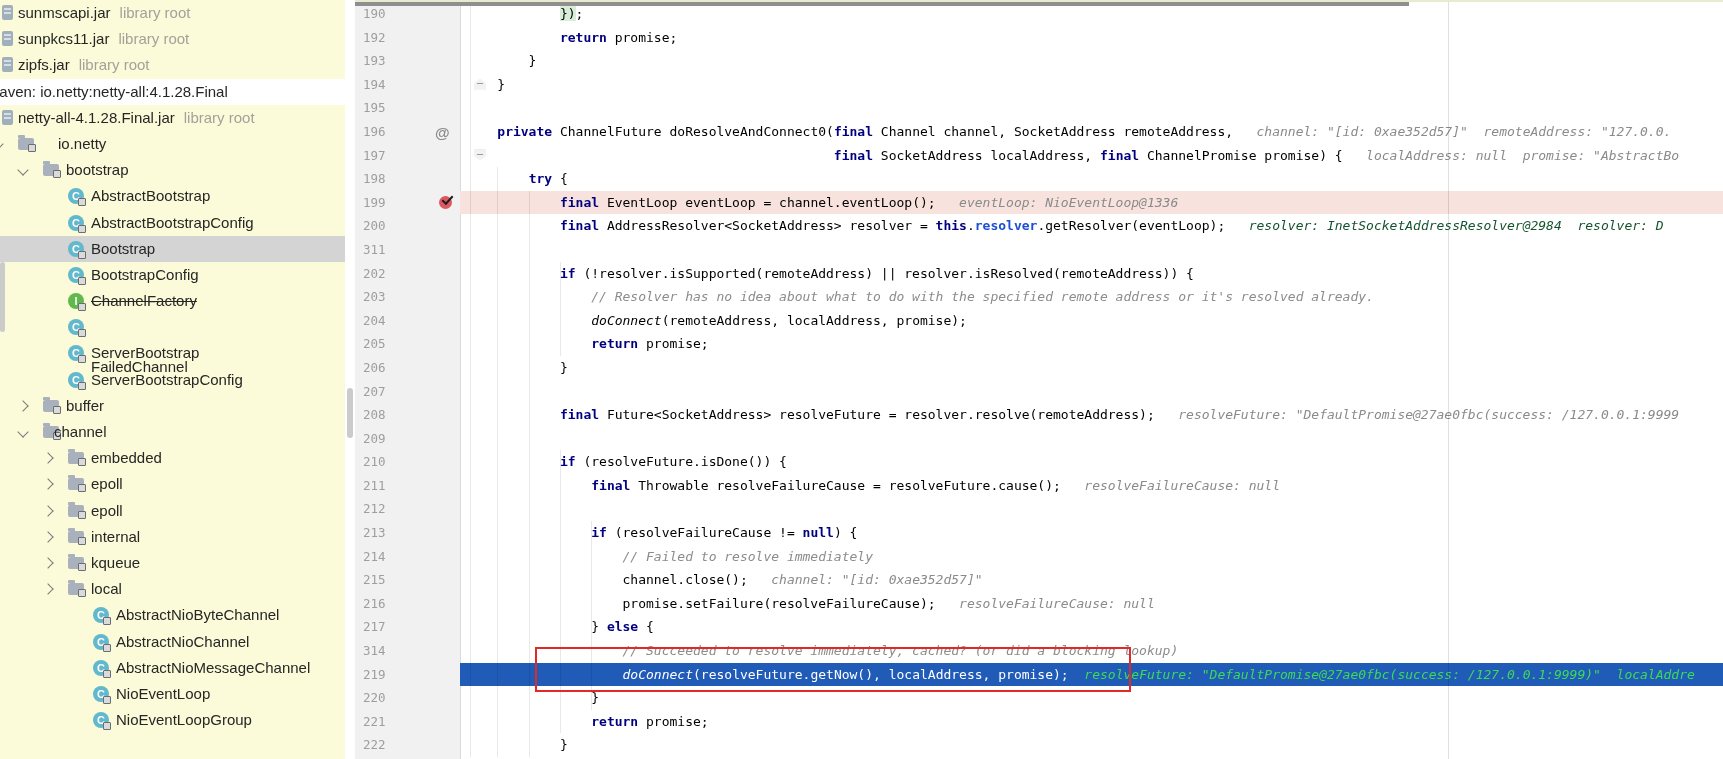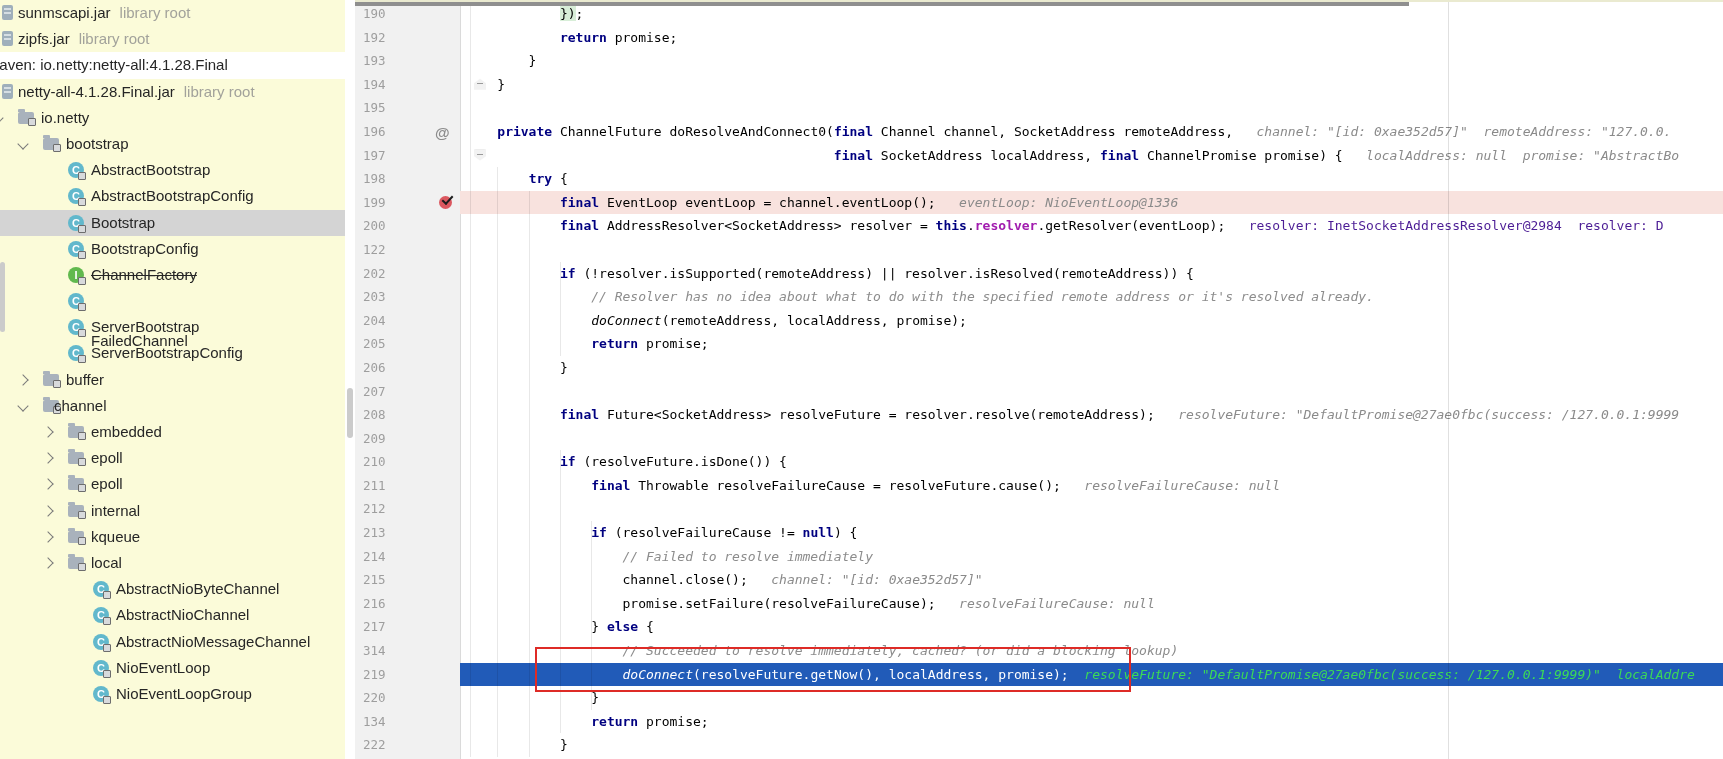--- a/index.html
+++ b/index.html
@@ -36,25 +36,25 @@
   #lines{position:absolute;left:355px;top:2px;width:1368px;font-family:"DejaVu Sans Mono",monospace;font-size:13px;}
   .crow{position:relative;height:23.6px;line-height:23.6px;padding-left:16px;}
   .ln{position:absolute;left:8px;top:0;color:#9E9E9E;font-size:12.5px;}
   .hl{position:absolute;left:105px;right:0;top:0;bottom:0;}
   .pink .hl{background:#F8E2DE;}
   .exec .hl{background:#215BB8;}
   .ct{position:absolute;left:111px;top:0;white-space:pre;z-index:2;color:#000;}
   .t-k{color:#000080;font-weight:bold;}
   .t-p{color:#000;}
   .t-cm{color:#8C8C8C;font-style:italic;}
-  .t-f{color:#a21caf;font-weight:bold;}
+  .t-f{color:#1d4ed8;font-weight:bold;}
   .t-st{font-style:italic;}
   .t-bm{background:#D8EED8;}
   .t-hg{color:#8A8A8A;font-style:italic;}
-  .t-ho{color:#4c1d95;}
+  .t-ho{color:#14532d;font-style:italic;}
   .t-hgr{color:#3CDB56;font-style:italic;}
   .exec .t-p,.exec .t-st{color:#FFFFFF;}
 
   .gi-bp{position:absolute;left:84px;top:5px;width:13px;height:13px;background:#DB5860;border-radius:50%;z-index:3;}
   .gi-bp::after{content:"";position:absolute;left:3px;top:0px;width:9px;height:4px;
       border-left:2px solid #1D1D1D;border-bottom:2px solid #1D1D1D;transform:rotate(-48deg);}
   .gi-at{position:absolute;left:80px;top:1px;color:#8C8C8C;font-weight:bold;font-size:15px;z-index:3;
       font-family:"Liberation Sans",sans-serif;}
   .gi-fold{position:absolute;left:119px;top:6px;width:12px;height:11px;background:#F2F2F2;
       filter:drop-shadow(0 0 1px #9A9A9A);z-index:3;}
@@ -72,33 +72,37 @@
 </head>
 <body>
 
 <div id="tree">
     <div class="trow">
       <span class="ico jicon" style="left: 2px;"></span>
       <span class="tlabel" style="left: 18px;"><span>sunmscapi.jar</span><span class="tsuffix">library root</span></span>
     </div>
     <div class="trow">
       <span class="ico jicon" style="left: 2px;"></span>
+      <span class="tlabel" style="left: 18px;"><span>sunpkcs11.jar</span><span class="tsuffix">library root</span></span>
+    </div>
+    <div class="trow">
+      <span class="ico jicon" style="left: 2px;"></span>
       <span class="tlabel" style="left: 18px;"><span>zipfs.jar</span><span class="tsuffix">library root</span></span>
     </div>
     <div class="trow wbg">
       <span class="tlabel" style="left: -4px;"><span>laven: io.netty:netty-all:4.1.28.Final</span></span>
     </div>
     <div class="trow">
       <span class="ico jicon" style="left: 2px;"></span>
       <span class="tlabel" style="left: 18px;"><span>netty-all-4.1.28.Final.jar</span><span class="tsuffix">library root</span></span>
     </div>
     <div class="trow">
       <span class="chev down" style="left: -6px;"></span>
       <span class="ico ficon" style="left: 18px;"></span>
-      <span class="tlabel" style="left: 41px;"><span>io.netty</span></span>
+      <span class="tlabel" style="left: 58px;"><span>io.netty</span></span>
     </div>
     <div class="trow">
       <span class="chev down" style="left: 19px;"></span>
       <span class="ico ficon" style="left: 43px;"></span>
       <span class="tlabel" style="left: 66px;"><span>bootstrap</span></span>
     </div>
     <div class="trow">
       <span class="ico cicon" style="left: 68px;">C</span>
       <span class="tlabel" style="left: 91px;"><span>AbstractBootstrap</span></span>
     </div>
@@ -245,21 +249,21 @@
       <span class="gi-bp"></span>
       <span class="ct"><span class="t-p">            </span><span class="t-k">final</span><span class="t-p"> EventLoop eventLoop = channel.eventLoop();</span><span class="t-hg">   eventLoop: NioEventLoop@1336</span></span>
     </div>
     <div class="crow">
       <span class="hl"></span>
       <span class="ln">200</span>
       <span class="ct"><span class="t-p">            </span><span class="t-k">final</span><span class="t-p"> AddressResolver&lt;SocketAddress&gt; resolver = </span><span class="t-k">this</span><span class="t-p">.</span><span class="t-f">resolver</span><span class="t-p">.getResolver(eventLoop);</span><span class="t-ho">   resolver: InetSocketAddressResolver@2984  resolver: D</span></span>
     </div>
     <div class="crow">
       <span class="hl"></span>
-      <span class="ln">122</span>
+      <span class="ln">311</span>
       <span class="ct"></span>
     </div>
     <div class="crow">
       <span class="hl"></span>
       <span class="ln">202</span>
       <span class="ct"><span class="t-p">            </span><span class="t-k">if</span><span class="t-p"> (!resolver.isSupported(remoteAddress) || resolver.isResolved(remoteAddress)) {</span></span>
     </div>
     <div class="crow">
       <span class="hl"></span>
       <span class="ln">203</span>
@@ -345,21 +349,21 @@
       <span class="ln">219</span>
       <span class="ct"><span class="t-p">                    </span><span class="t-st">doConnect</span><span class="t-p">(resolveFuture.getNow(), localAddress, promise);</span><span class="t-hgr">  resolveFuture: "DefaultPromise@27ae0fbc(success: /127.0.0.1:9999)"  localAddre</span></span>
     </div>
     <div class="crow">
       <span class="hl"></span>
       <span class="ln">220</span>
       <span class="ct"><span class="t-p">                }</span></span>
     </div>
     <div class="crow">
       <span class="hl"></span>
-      <span class="ln">134</span>
+      <span class="ln">221</span>
       <span class="ct"><span class="t-p">                </span><span class="t-k">return</span><span class="t-p"> promise;</span></span>
     </div>
     <div class="crow">
       <span class="hl"></span>
       <span class="ln">222</span>
       <span class="ct"><span class="t-p">            }</span></span>
     </div>
   </div>
 
 <div class="iguide" style="left:470px;top:2px;height:755px;"></div>

